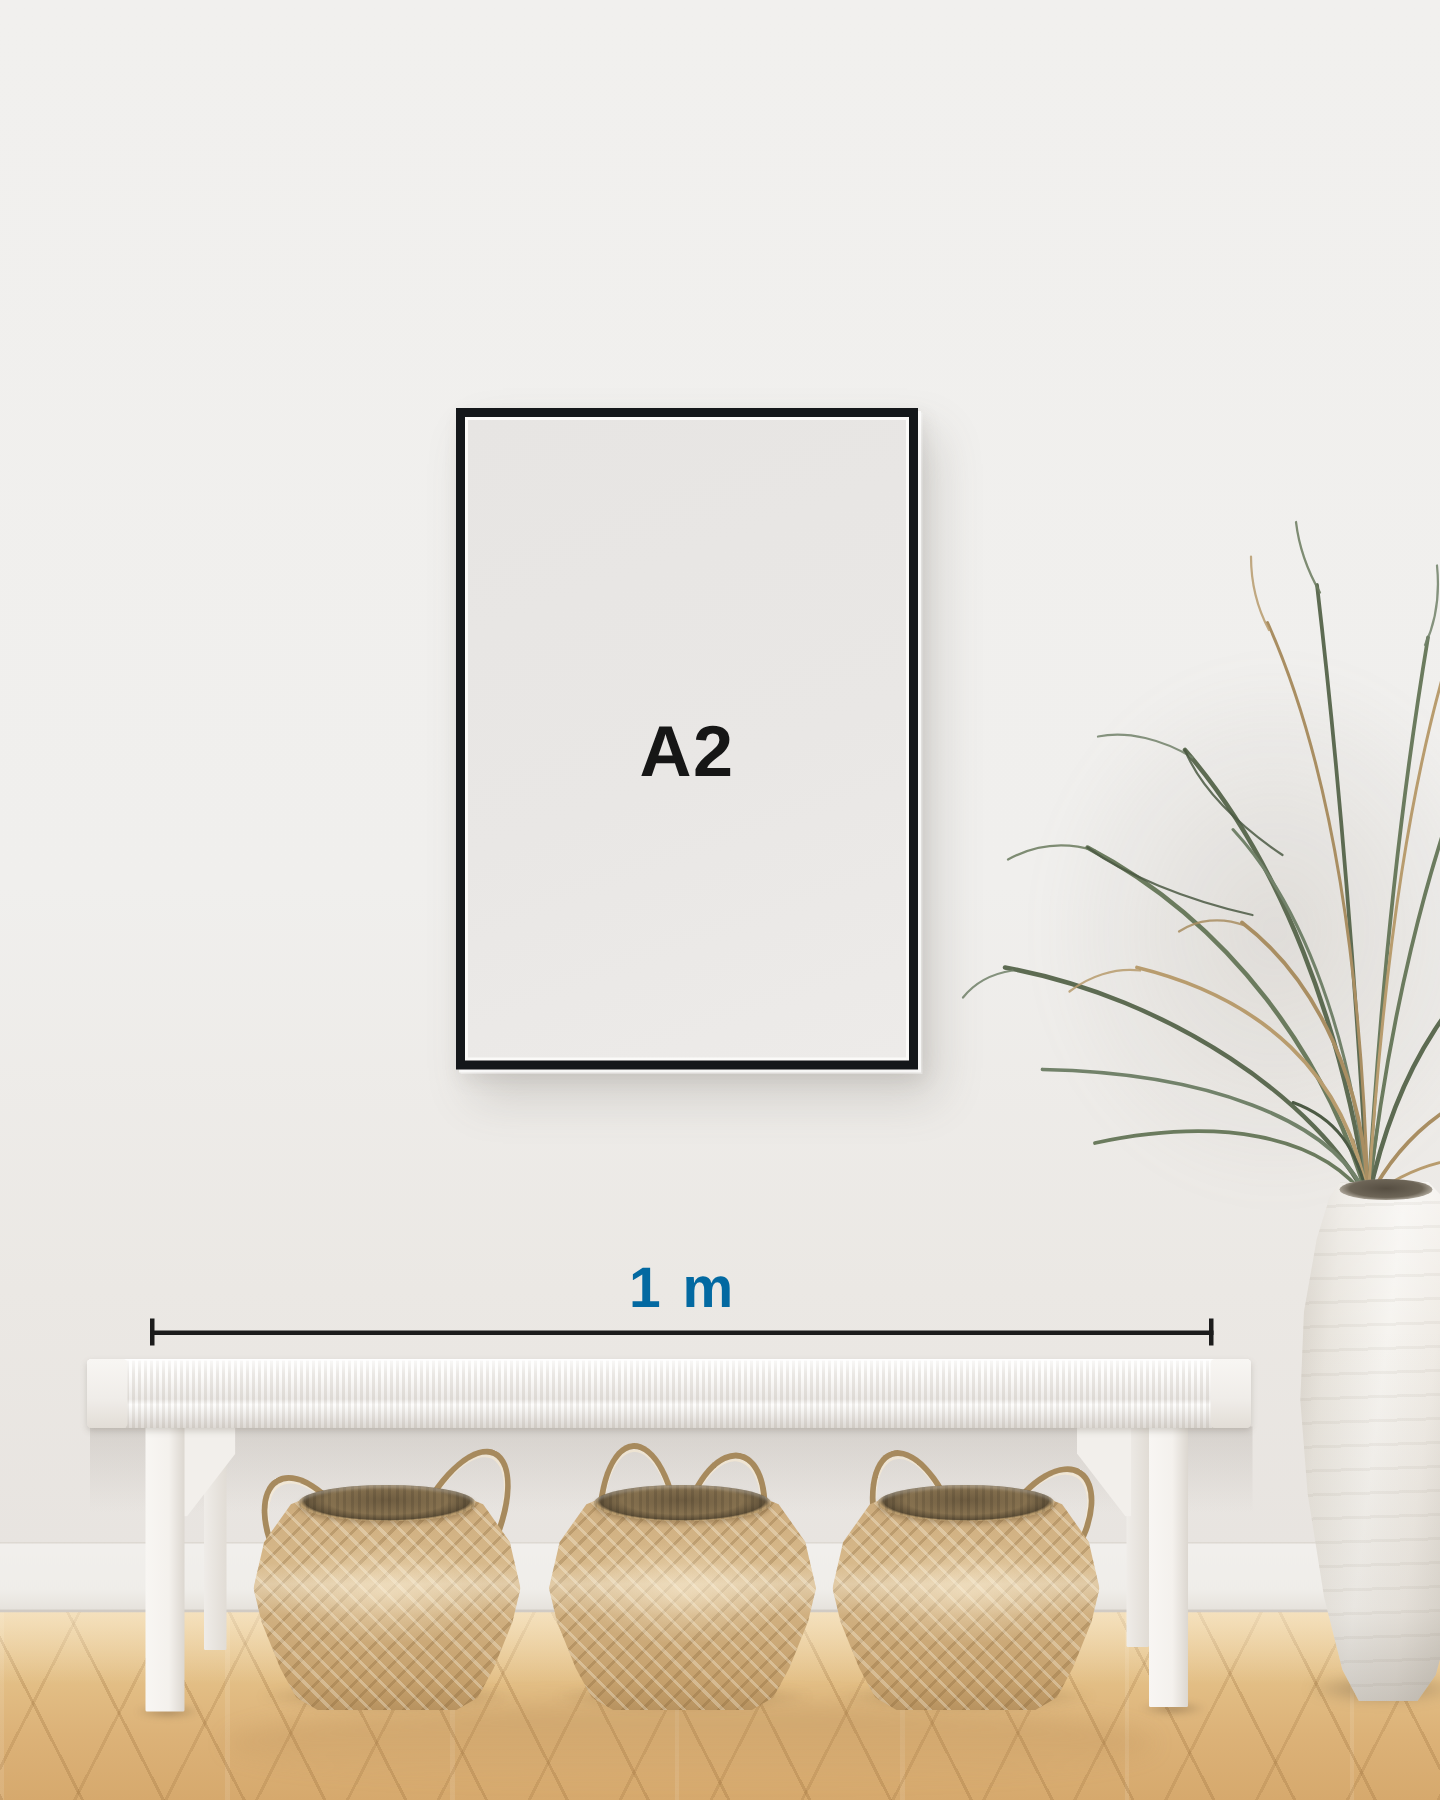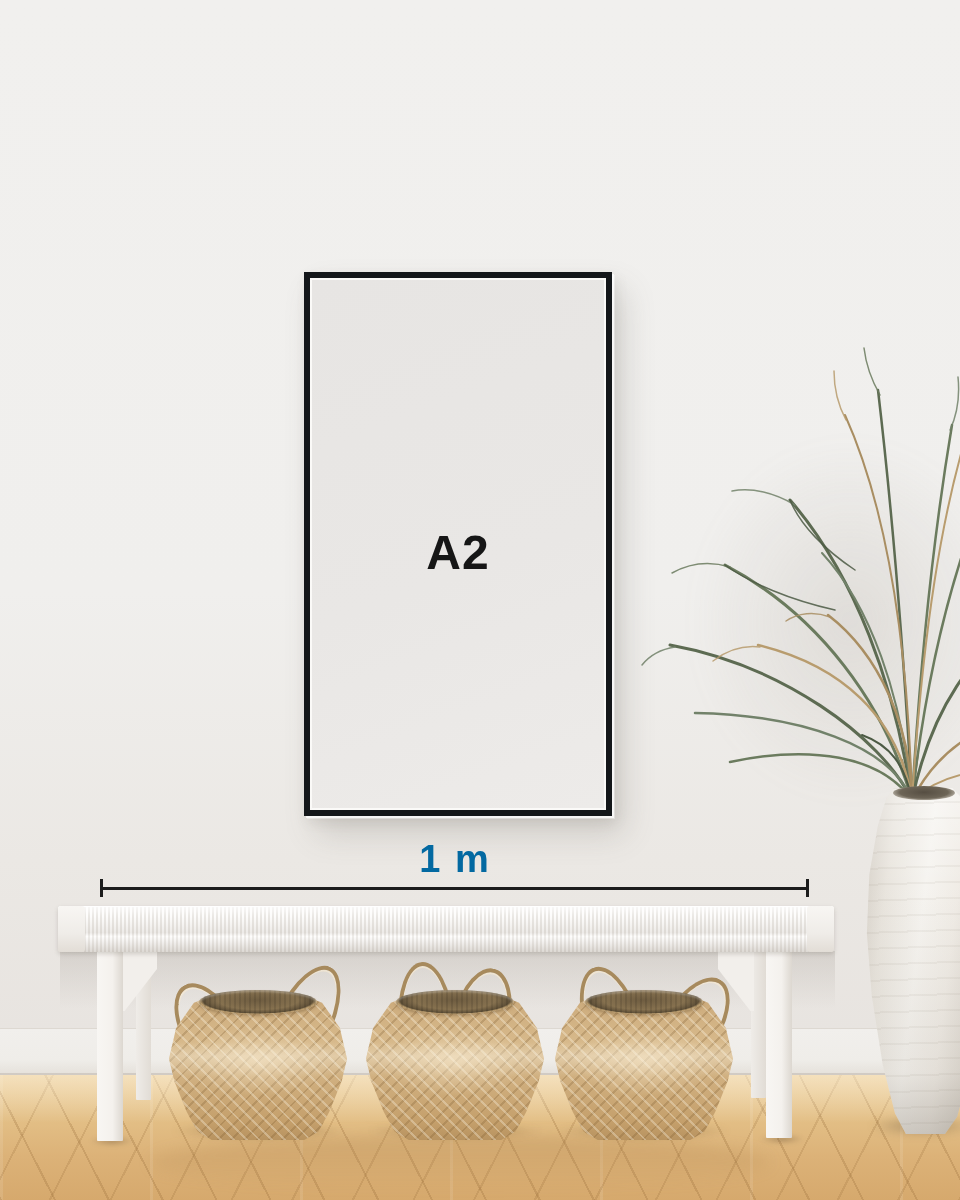--- a/index.html
+++ b/index.html
@@ -39,21 +39,21 @@
       repeating-linear-gradient(90deg,rgba(255,255,255,0.10) 0 3px,rgba(255,255,255,0) 3px 150px),
       linear-gradient(180deg,#e8c994 0%,#e3bf86 35%,#dcb278 65%,#d6a96d 100%);
   }
   .floor-reflection{
     position:absolute;left:150px;top:1135px;width:620px;height:55px;
     background:linear-gradient(180deg,rgba(168,126,74,0.28),rgba(168,126,74,0));
     filter:blur(7px);border-radius:50%;
   }
   
   .picture-frame{
-    position:absolute;left:304px;top:272px;width:308px;height:544px;
+    position:absolute;left:304px;top:272px;width:308px;height:441px;
     background:#14171a;padding:6px;
     box-shadow:2px 2px 0 rgba(255,255,255,0.75),3px 3px 0 rgba(255,255,255,0.35),
                12px 18px 30px rgba(95,88,80,0.20),4px 6px 12px rgba(95,88,80,0.12);
   }
   .frame-mat{width:100%;height:100%;background:#fbfaf8;padding:2px;}
   .poster{
     width:100%;height:100%;
     background:linear-gradient(160deg,#e7e5e3 0%,#e9e7e5 55%,#edebe9 100%);
     display:flex;flex-direction:column;align-items:center;justify-content:center;
     transform:translateZ(0);

